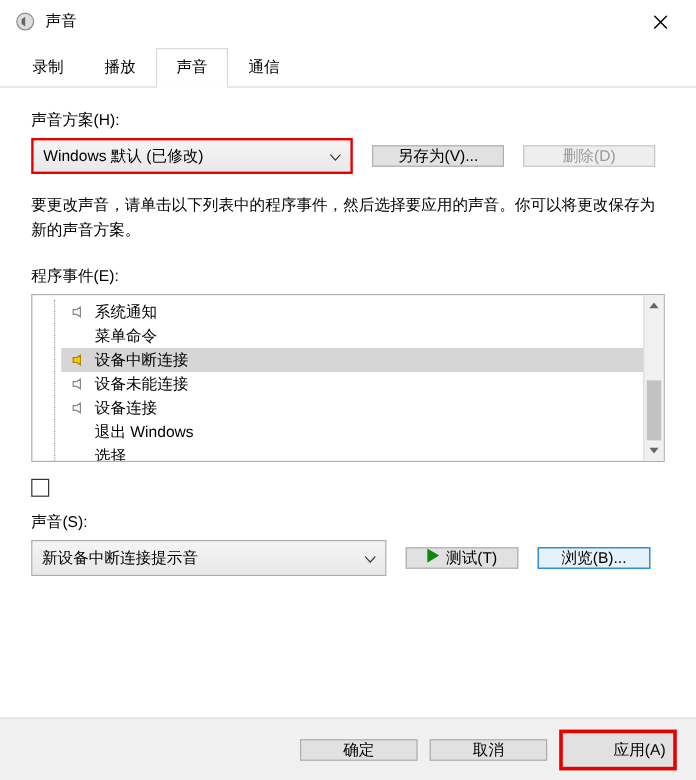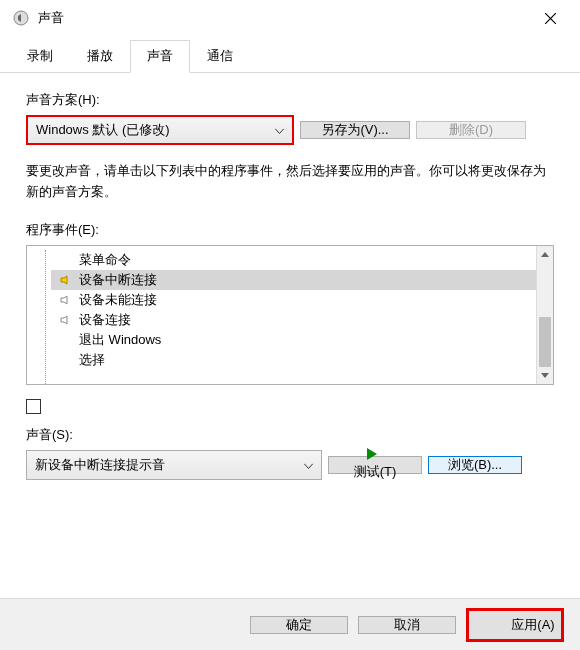--- a/index.html
+++ b/index.html
@@ -7,39 +7,39 @@
 .titlebar { height: 36px; display: flex; align-items: center; padding: 0 8px 0 12px; }
 .titlebar .icon-wrap { width: 18px; height: 18px; margin-right: 8px; }
 .titlebar .title { flex: 1; font-size: 13px; }
 .titlebar .close { width: 44px; height: 30px; display: flex; align-items: center; justify-content: center; }
 .tabs { display: flex; padding: 4px 10px 0; border-bottom: 1px solid #d9d9d9; }
 .tab { padding: 6px 16px; border: 1px solid transparent; position: relative; cursor: default; font-size: 13px; }
 .tab.active { border: 1px solid #d9d9d9; border-bottom: 1px solid #fff; background: #fff; margin-bottom: -1px; }
 .content { padding: 18px 26px 0; }
 .desc { font-size: 13px; line-height: 1.6; margin-bottom: 18px; }
 .lbl { font-size: 13px; margin-bottom: 6px; }
-.row { display: flex; align-items: center; gap: 6px; margin-bottom: 16px; }
+.row { display: flex; align-items: center; gap: 16px; margin-bottom: 16px; }
 .dropdown { position: relative; height: 30px; border: 1px solid #adadad; background: linear-gradient(#f5f5f5,#e8e8e8); display: flex; align-items: center; padding: 0 24px 0 8px; font-size: 13px; }
 .dropdown .chev { position: absolute; right: 8px; top: 50%; transform: translateY(-50%); }
 .btn { height: 18px; border: 1px solid #adadad; background: #e1e1e1; display: flex; align-items: center; justify-content: center; font-size: 13px; cursor: default; }
 .btn.disabled { color: #9a9a9a; background: #eee; border-color: #c6c6c6; }
 .scheme-row .dropdown { width: 268px; border: 2px solid #e60000; }
 .scheme-row .btn { width: 110px; }
 .listbox { width: 100%; height: 140px; border: 1px solid #b0b0b0; background: #fff; overflow: hidden; padding: 4px 0 0 24px; position: relative; }
 .li-row { display: flex; align-items: center; height: 20px; font-size: 13px; padding-left: 6px; }
 .li-row.sel { background: #d6d6d6; }
 .li-row .spk { width: 18px; display: flex; align-items: center; justify-content: center; margin-right: 4px; }
 .tree-line { position: absolute; left: 18px; top: 4px; bottom: 0; border-left: 1px dotted #999; }
 .scrollbar { position: absolute; right: 0; top: 0; bottom: 0; width: 17px; background: #f0f0f0; border-left: 1px solid #dcdcdc; }
 .sb-btn { height: 17px; display: flex; align-items: center; justify-content: center; }
 .sb-thumb { background: #c2c2c2; margin: 0 2px; height: 50px; }
 .chk-row { display: flex; align-items: center; gap: 6px; margin: 14px 0 12px; font-size: 13px; }
 .checkbox { width: 15px; height: 15px; border: 1px solid #333; background: #fff; }
 .sound-row .dropdown { width: 296px; }
-.sound-row .btn { width: 94px; flex-direction: column; }
+.sound-row .btn { width: 94px; }
 .sound-row .btn.browse { border: 1px solid #0078d7; background: #e5f1fb; }
 .dlg-buttons { position: absolute; bottom: 0; left: 0; right: 0; height: 52px; background: #f0f0f0; border-top: 1px solid #dcdcdc; display: flex; justify-content: flex-end; align-items: center; gap: 10px; padding-right: 16px; }
 .dlg-buttons .btn { width: 98px; }
 .dlg-buttons .btn.apply { border: 3px solid #e60000; height: 34px; padding-left: 36px; }
 .play-tri { margin-right: 6px; }
 </style>
 </head>
 <body>
 
 <div class="titlebar">
@@ -76,20 +76,28 @@
     </div>
     <div class="btn">另存为(V)...</div>
     <div class="btn disabled">删除(D)</div>
   </div>
 
   <p class="desc">要更改声音，请单击以下列表中的程序事件，然后选择要应用的声音。你可以将更改保存为新的声音方案。</p>
 
   <div class="lbl">程序事件(E):</div>
   <div class="listbox">
     <div class="tree-line"></div>
+    <div class="li-row">
+      <span class="spk">
+          <svg width="14" height="12">
+            <path d="M2 4 L5 4 L8 2 L8 10 L5 8 L2 8 Z" fill="none" stroke="#888"></path>
+          </svg>
+        </span>
+      <span>系统通知</span>
+    </div>
     <div class="li-row">
       <span class="spk"></span>
       <span>菜单命令</span>
     </div>
     <div class="li-row sel">
       <span class="spk">
           <svg width="14" height="12">
             <path d="M2 4 L5 4 L8 2 L8 10 L5 8 L2 8 Z" fill="#ffcc00" stroke="#aa8800"></path>
           </svg>
         </span>

